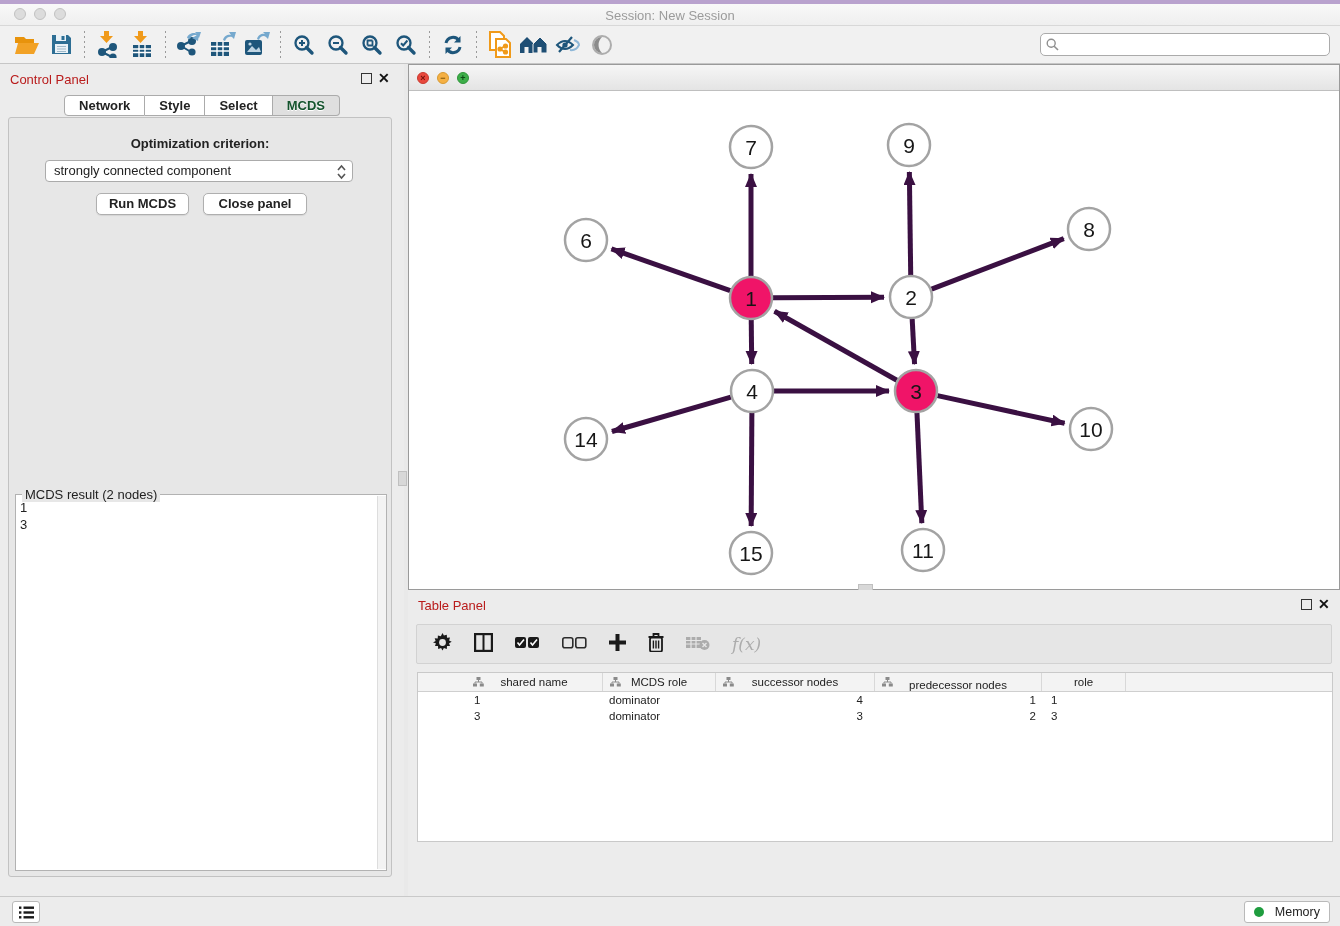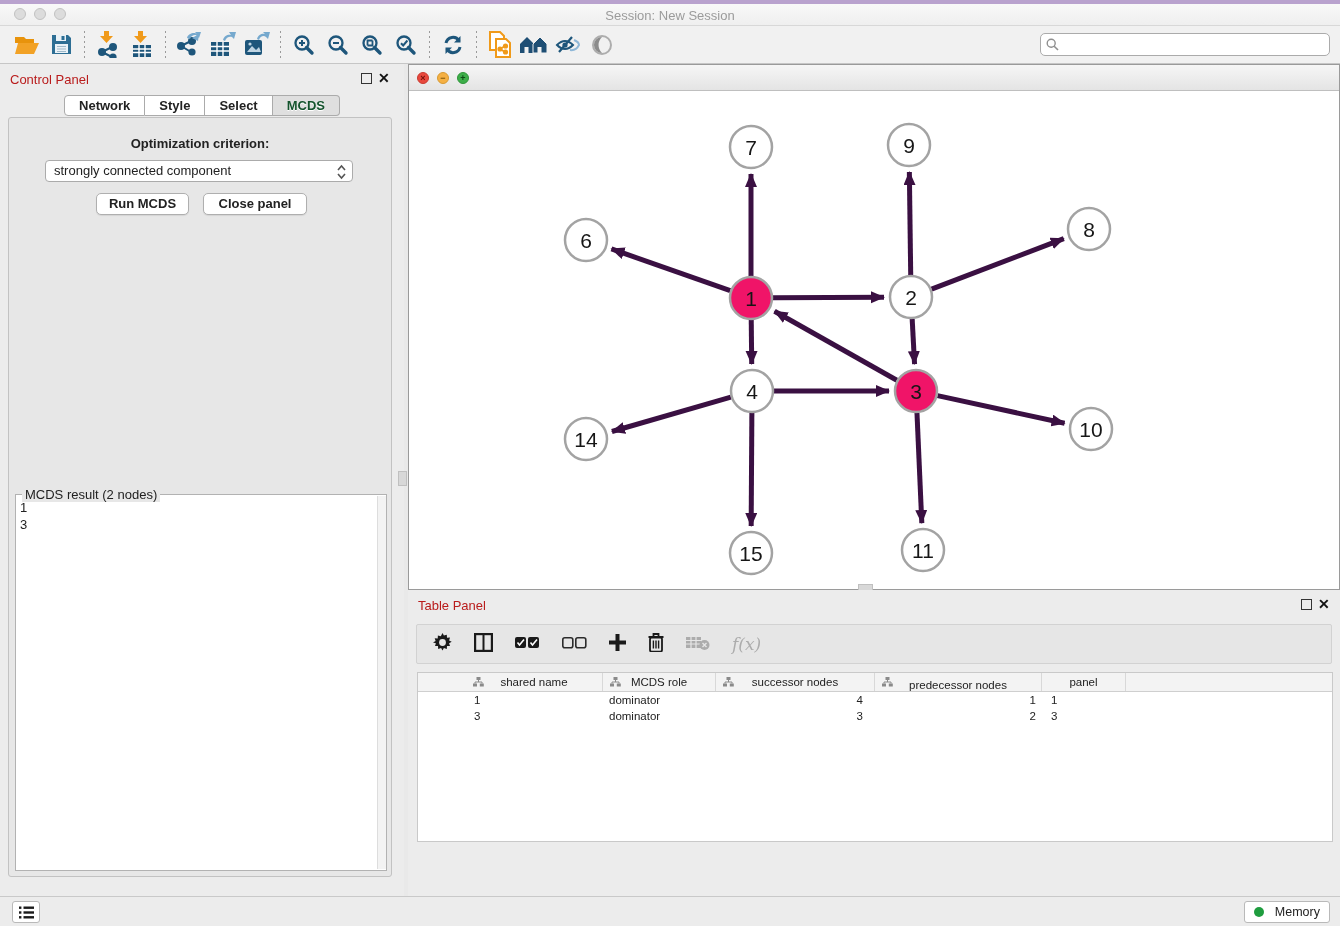--- a/index.html
+++ b/index.html
@@ -461,21 +461,21 @@
         <div class="thcell c3">
           <svg width="11" height="10" viewBox="0 0 11 10">
             <rect x="3.5" y="0" width="4" height="3" fill="#8a8a8a"></rect>
             <rect x="0" y="6.5" width="4" height="3" fill="#8a8a8a"></rect>
             <rect x="6.8" y="6.5" width="4" height="3" fill="#8a8a8a"></rect>
             <path d="M5.5 3 v2 M2 6.5 V5 h7 v1.5" stroke="#8a8a8a" fill="none" stroke-width="1"></path>
           </svg>
           <span>predecessor nodes</span>
         </div>
         <div class="thcell c4">
-          <span>panel</span>
+          <span>role</span>
         </div>
       </div>
     <div id="node-table-body">
         <div class="trow">
           <div class="tcell c0">1</div>
           <div class="tcell c1">dominator</div>
           <div class="tcell c2">4</div>
           <div class="tcell c3">1</div>
           <div class="tcell c4">1</div>
         </div>

